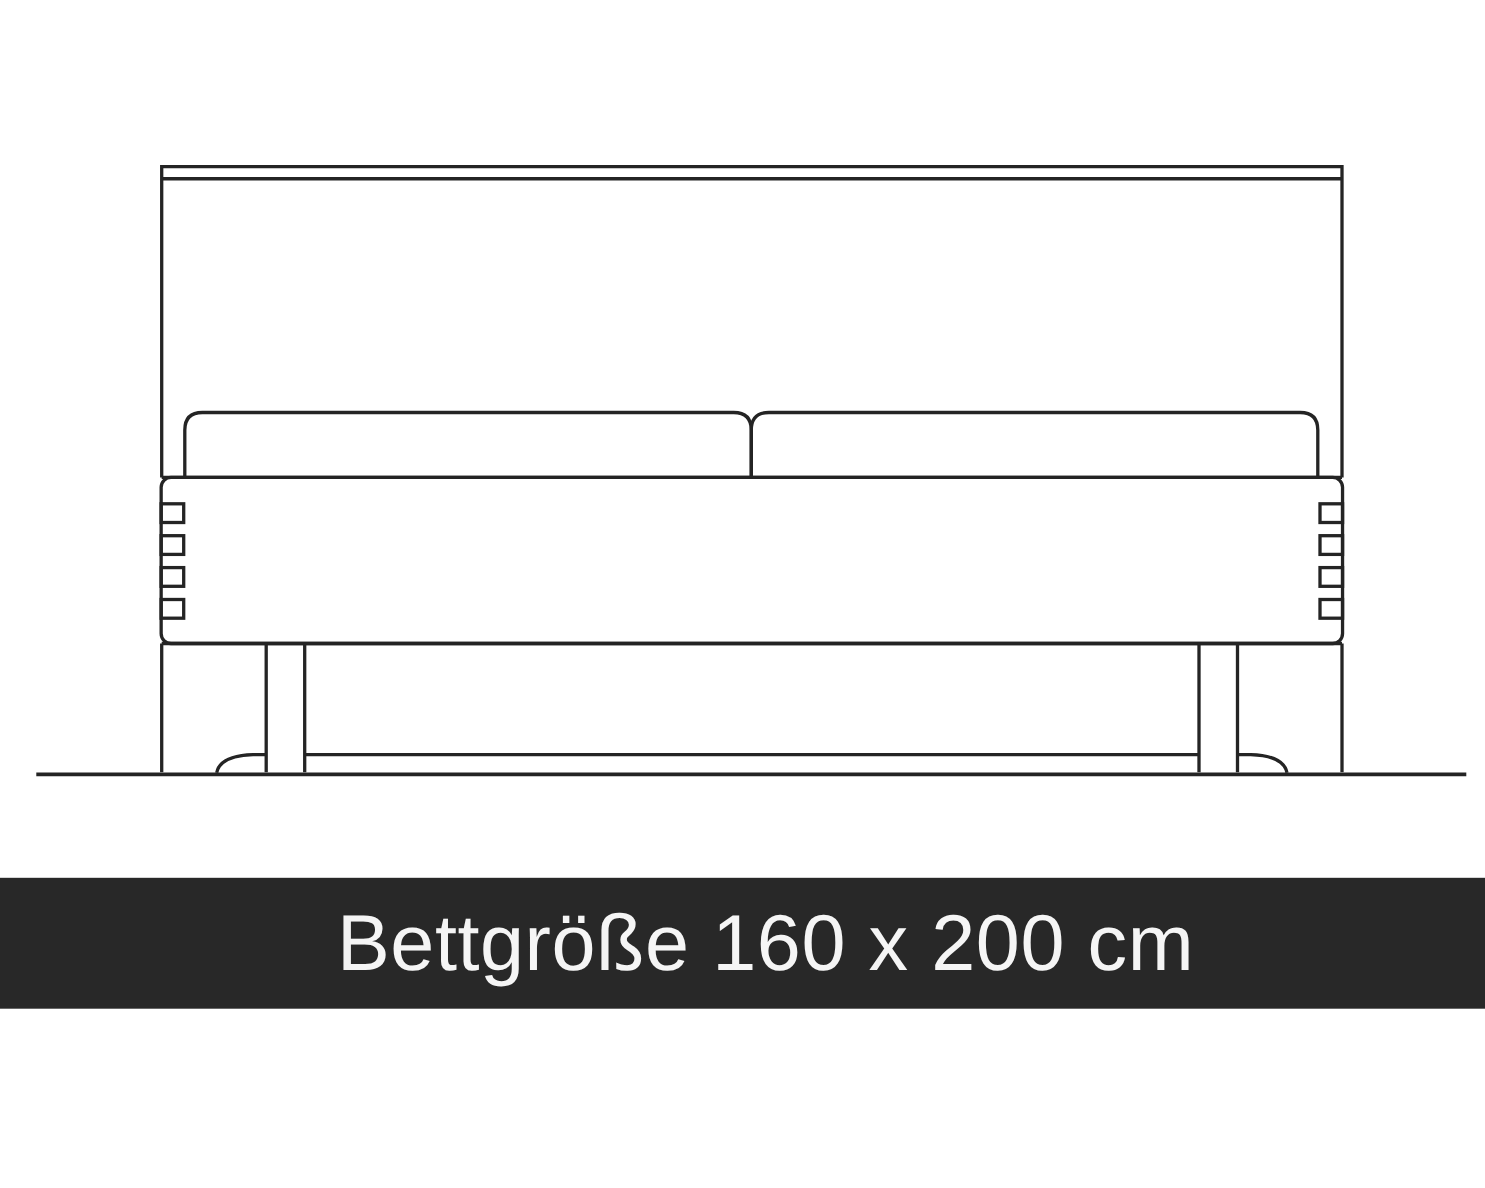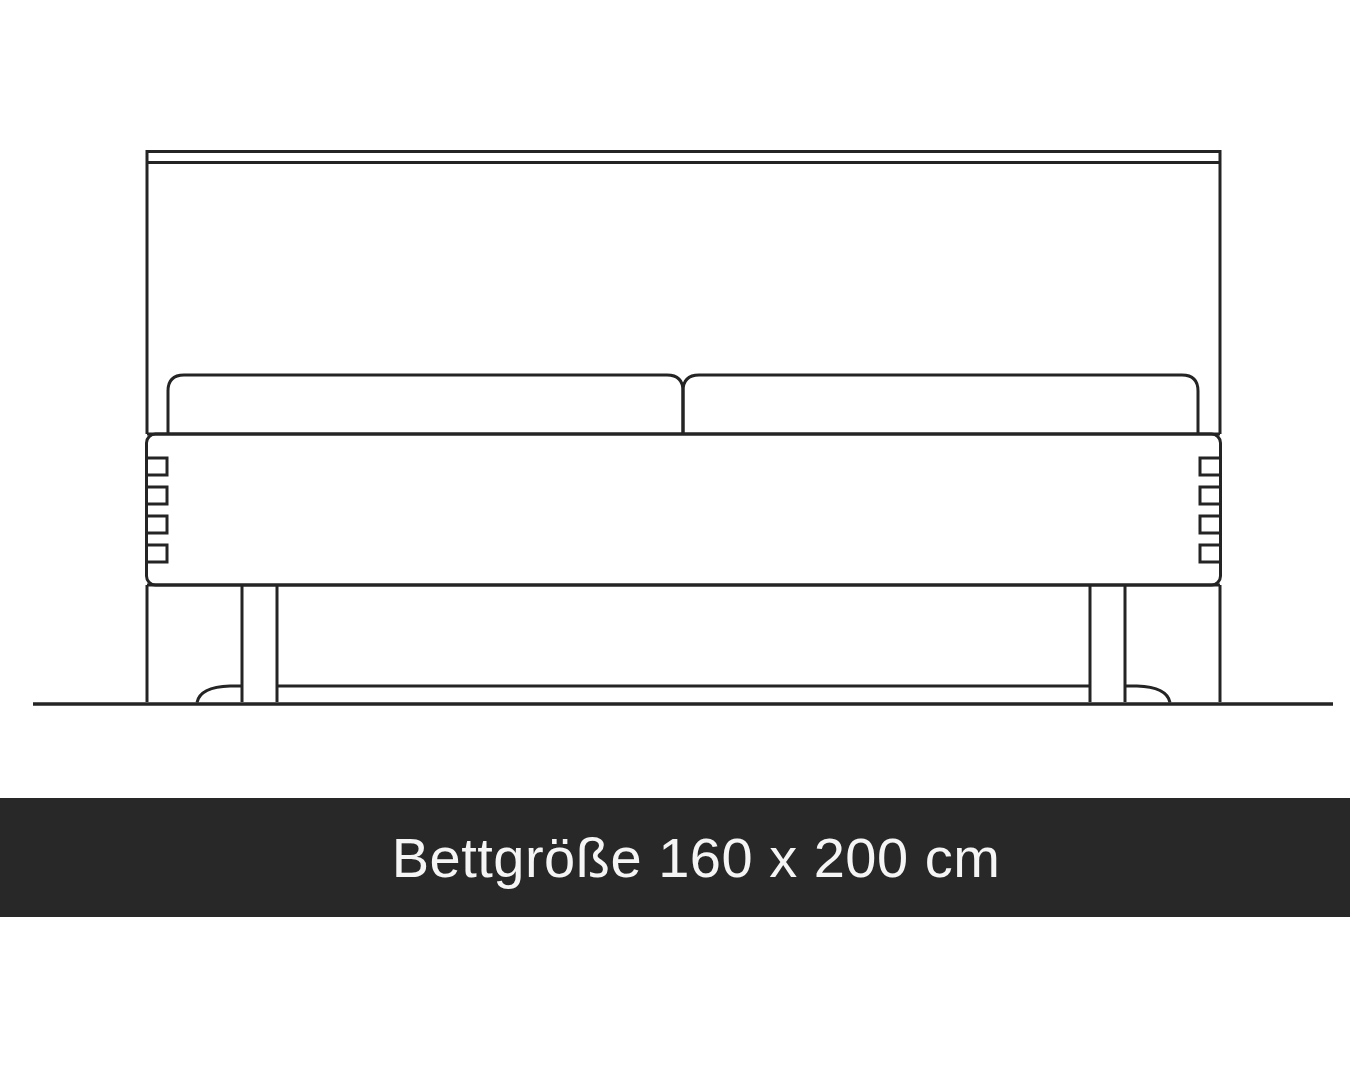--- a/index.html
+++ b/index.html
@@ -35,21 +35,21 @@
     height: 119px;
     background: #282828;
     display: flex;
     align-items: center;
     justify-content: center;
     padding-left: 42px;
     box-sizing: border-box;
   }
   .size-banner .label {
     color: #f5f5f5;
-    font-size: 56px;
+    font-size: 72px;
     font-weight: 400;
     letter-spacing: 0.5px;
     white-space: nowrap;
   }
 </style>
 </head>
 <body>
 
 <div class="stage">
 

